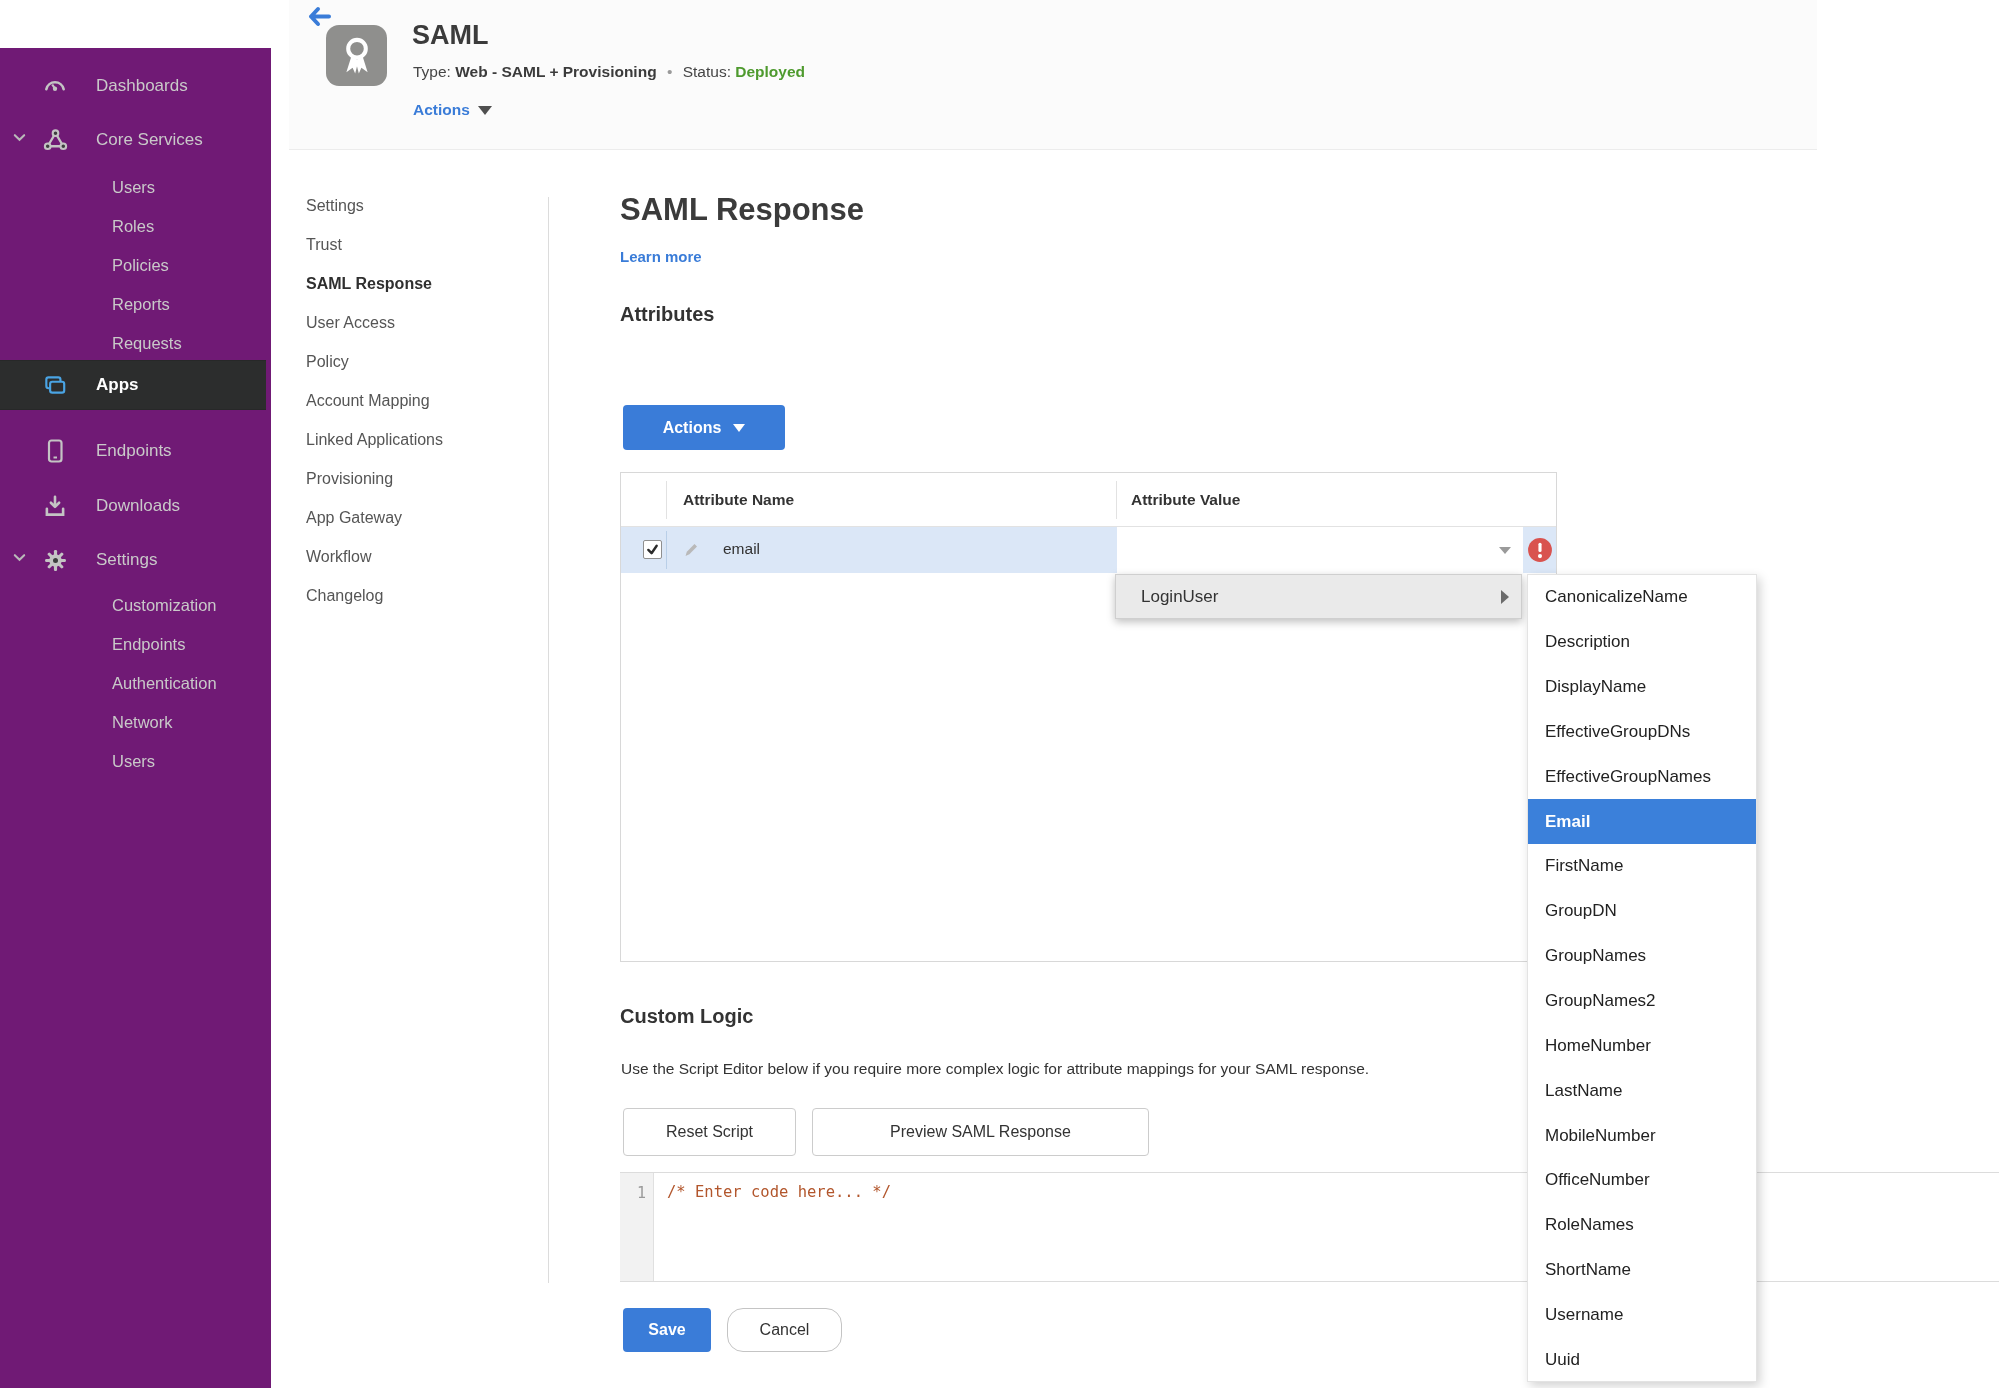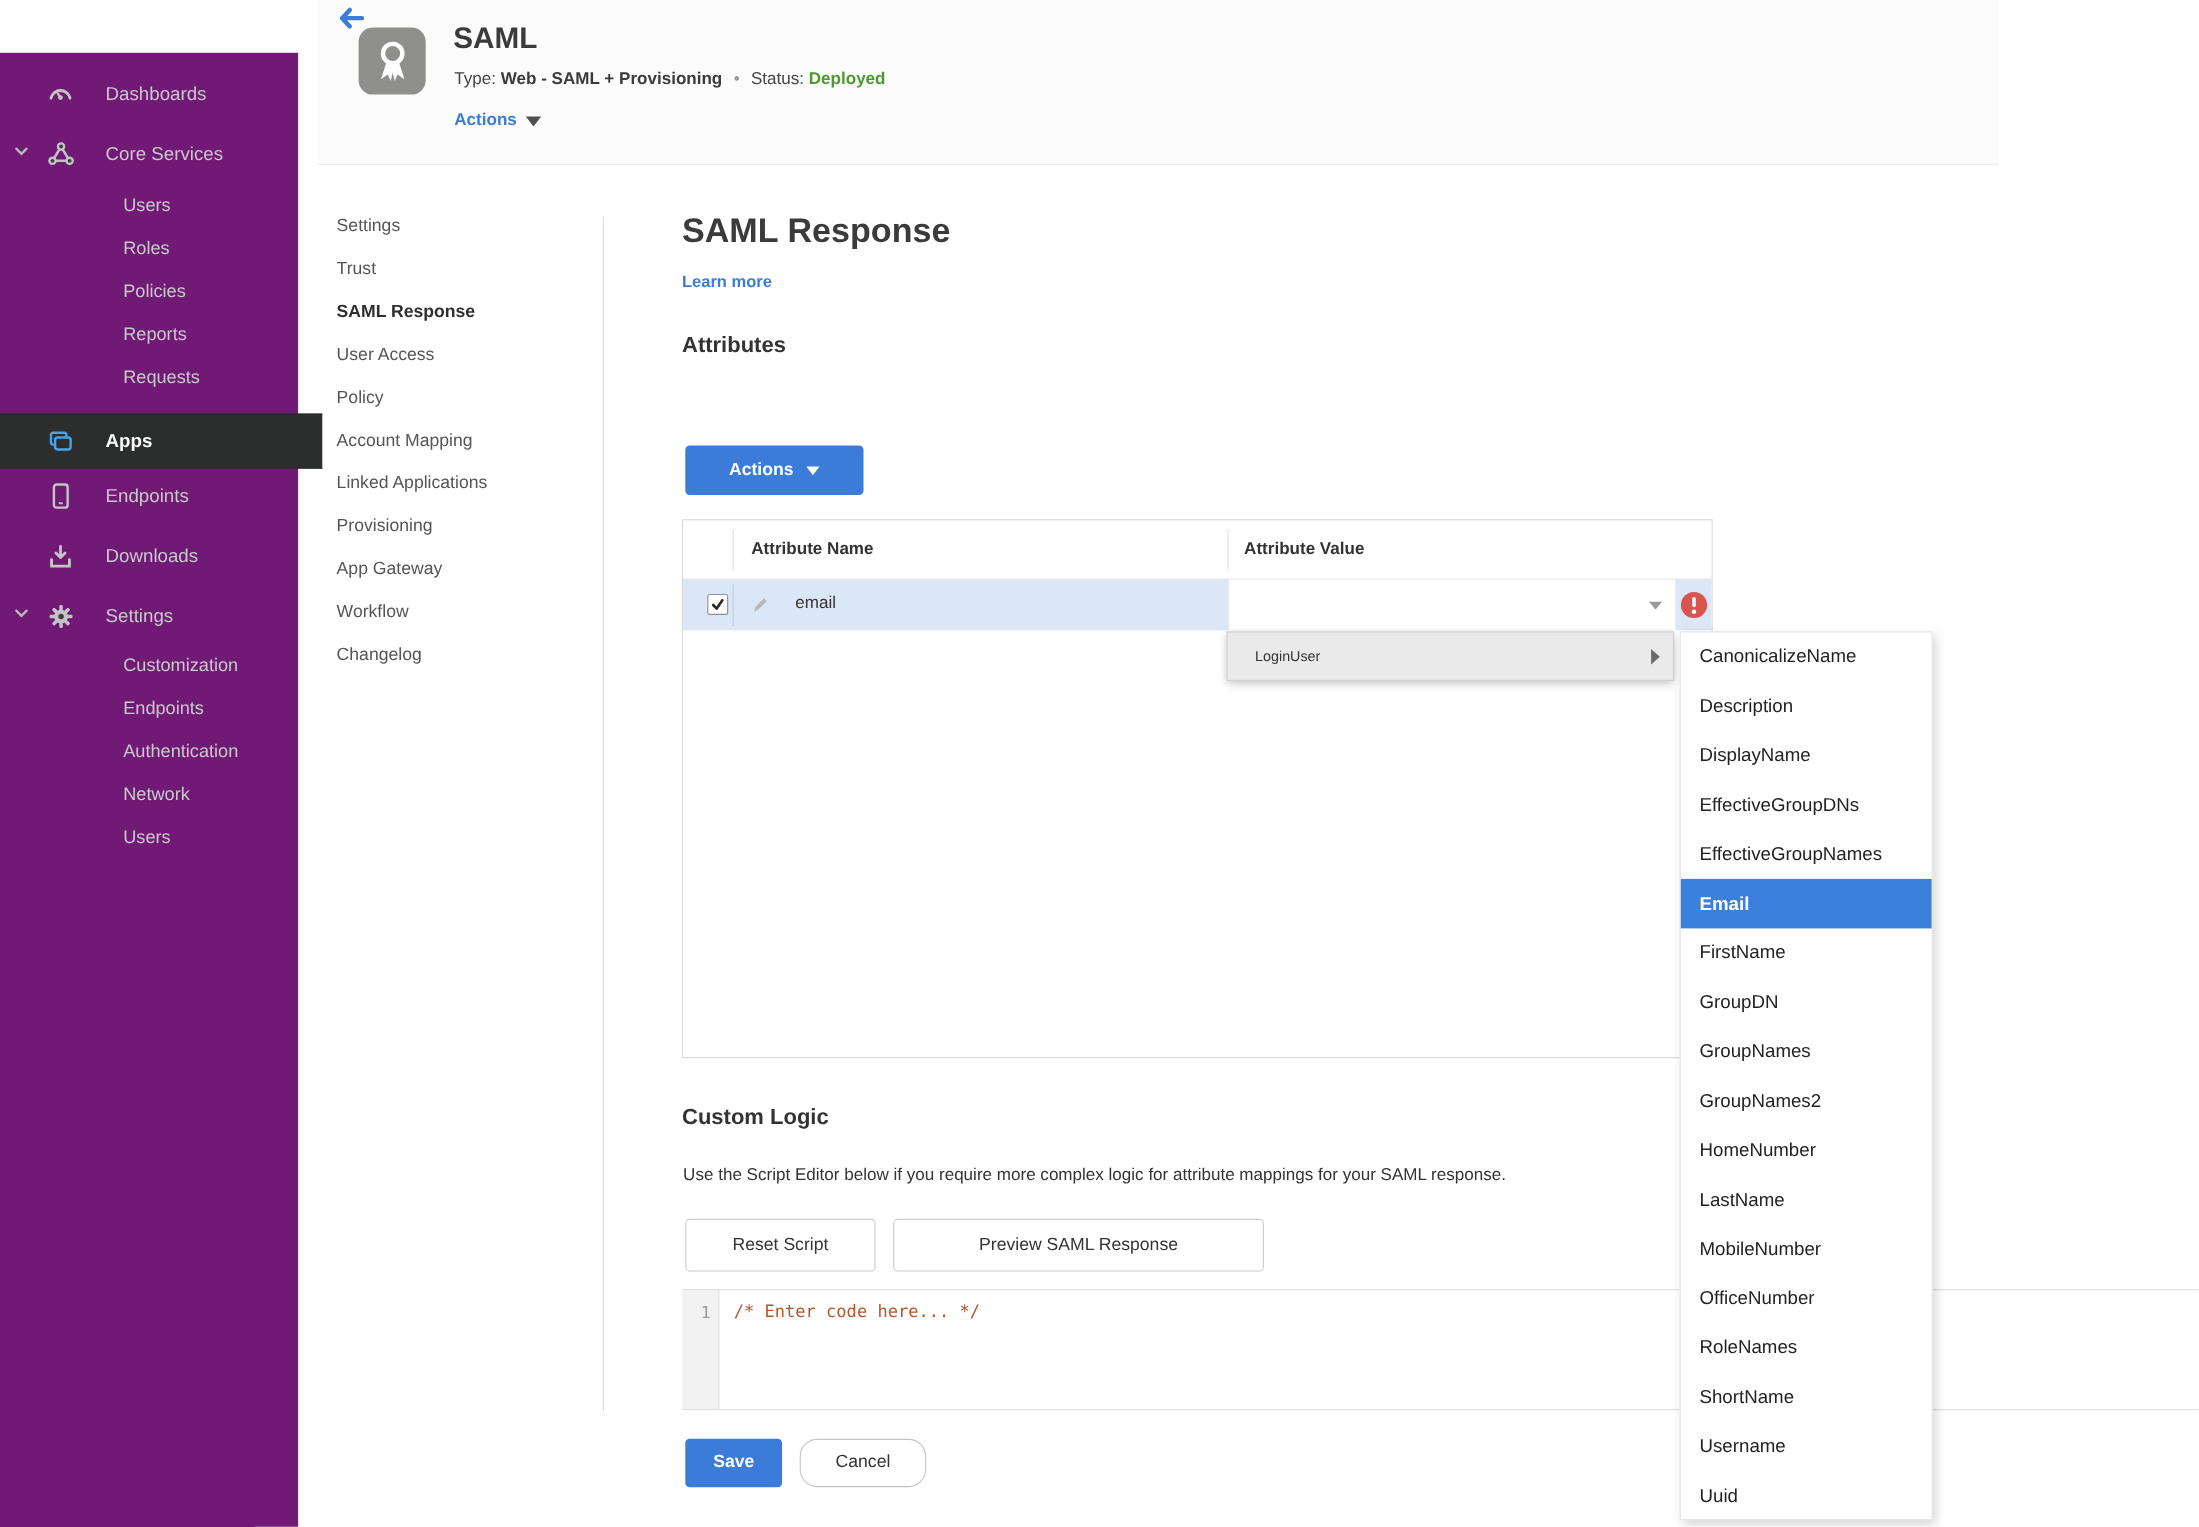--- a/index.html
+++ b/index.html
@@ -9,21 +9,21 @@
 
   
   #sidebar { position:absolute; left:0; top:0; width:271px; height:1388px; background:#701a75;margin-top:48px; }
   .srow { position:absolute; left:0; width:271px; height:28px; display:flex; align-items:center;
           color:#c9c9c9; font-size:17px; cursor:pointer; }
   .srow .chev { position:absolute; left:12px; }
   .srow .sicon { position:absolute; left:42px; width:26px; height:26px; display:flex; align-items:center; justify-content:center; }
   .srow .slabel { position:absolute; left:96px; white-space:nowrap; }
   .ssub { position:absolute; left:112px; height:26px; display:flex; align-items:center;
           color:#c9c9c9; font-size:16.5px; cursor:pointer; white-space:nowrap; }
-  #apps-row { position:absolute; left:0; top:328px; width:293px; height:50px; background:#2c2d2d;
+  #apps-row { position:absolute; left:0; top:312px; width:266px; height:50px; background:#2c2d2d;
           border-top:1px solid #272828; border-bottom:1px solid #272828; display:flex; align-items:center; cursor:pointer; }
   #apps-row .sicon { position:absolute; left:42px; width:26px; height:26px; }
   #apps-row .slabel { position:absolute; left:96px; color:#fff; font-weight:bold; font-size:17px; }
 
   
   #app-header { position:absolute; left:289px; top:0; width:1528px; height:150px; background:#fbfbfb; border-bottom:1px solid #ececec; }
   #back-arrow { position:absolute; left:18px; top:6px; width:26px; height:22px; cursor:pointer; }
   #app-icon { position:absolute; left:37px; top:25px; width:61px; height:61px; background:#8f8f8d; border-radius:13px;
               display:flex; align-items:center; justify-content:center; }
   #app-title { position:absolute; left:123px; top:20px; font-size:27px; font-weight:bold; color:#3b3b3b; }
@@ -63,21 +63,21 @@
   #row-pencil { position:absolute; left:62px; top:14px; cursor:pointer; }
   #row-name { position:absolute; left:102px; top:13px; font-size:15.5px; color:#333; }
   #row-value-input { position:absolute; left:496px; top:0; width:406px; height:46px; background:#fff; cursor:pointer; }
   #value-caret { position:absolute; right:12px; top:20px; width:0; height:0;
       border-left:6px solid transparent; border-right:6px solid transparent; border-top:7px solid #9a9a9a; }
   #row-error { position:absolute; left:906px; top:10px; width:26px; height:26px; }
 
   
   #dd-parent { position:absolute; left:1115px; top:574px; width:407px; height:45px; background:#eaeaea;
       border:1px solid #cfcfcf; box-shadow:0 3px 8px rgba(0,0,0,0.25); display:flex; align-items:center; z-index:6; cursor:pointer; }
-  #dd-parent .lbl { margin-left:25px; font-size:13px; color:#333; }
+  #dd-parent .lbl { margin-left:25px; font-size:17px; color:#333; }
   #dd-parent .arrow { position:absolute; right:12px; width:0; height:0;
       border-top:7px solid transparent; border-bottom:7px solid transparent; border-left:8px solid #6b6b6b; }
   #submenu { position:absolute; left:1527px; top:574px; width:230px; height:808px; background:#fff;
       border:1px solid #e3e3e3; box-shadow:3px 4px 10px rgba(0,0,0,0.18); z-index:7; }
   .sm-item { height:44.85px; display:flex; align-items:center; padding-left:17px; font-size:17px; color:#222; cursor:pointer; }
   .sm-item.selected { background:#3b80da; color:#fff; font-weight:bold; }
 
   
   #logic-heading { position:absolute; left:620px; top:1005px; font-size:20px; font-weight:bold; color:#333; }
   #logic-desc { position:absolute; left:621px; top:1060px; font-size:15.5px; color:#333; white-space:nowrap; }

